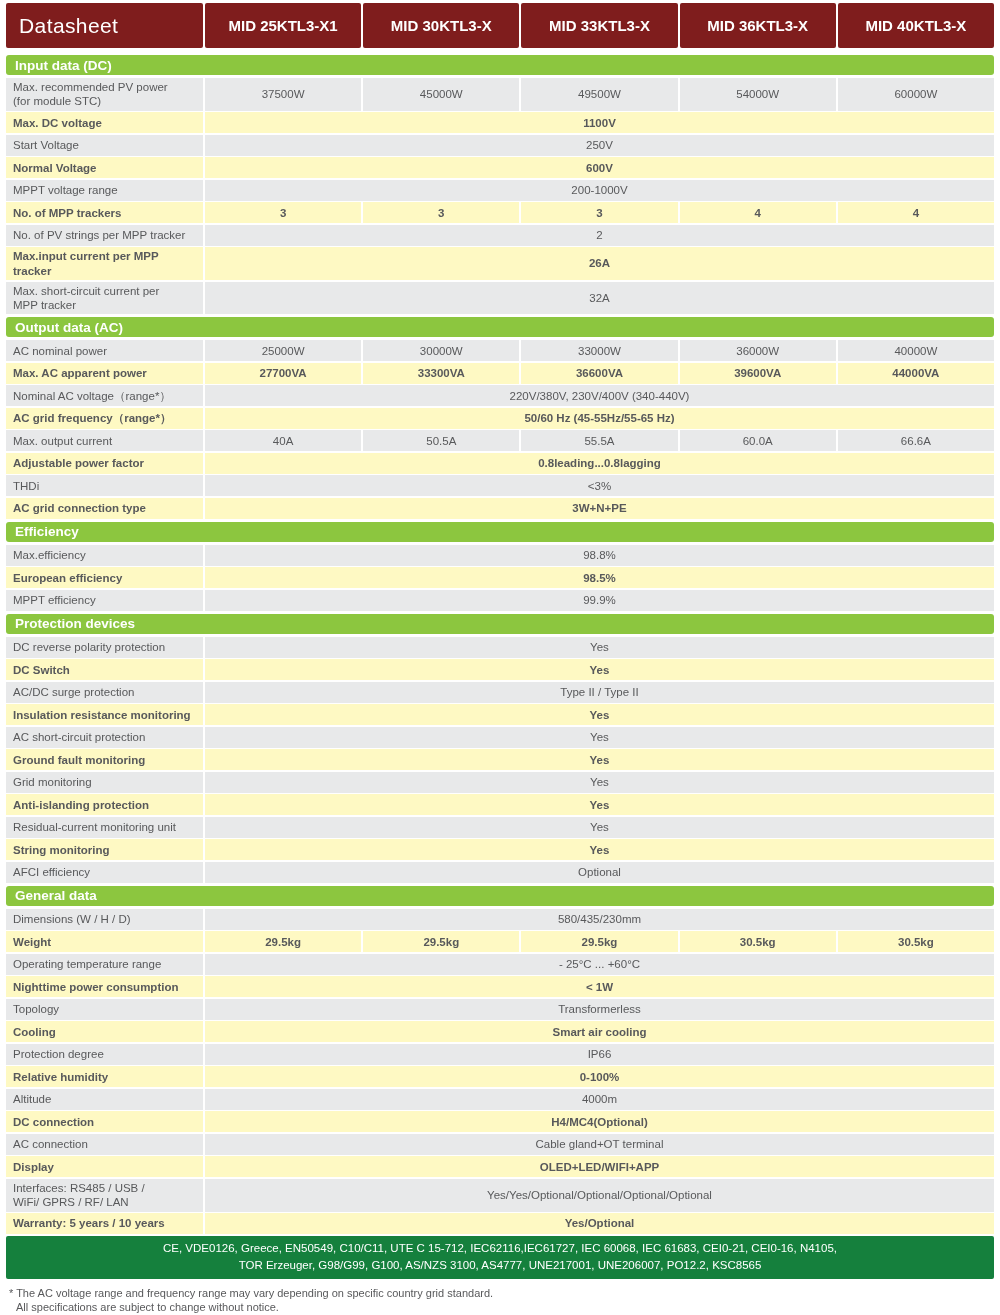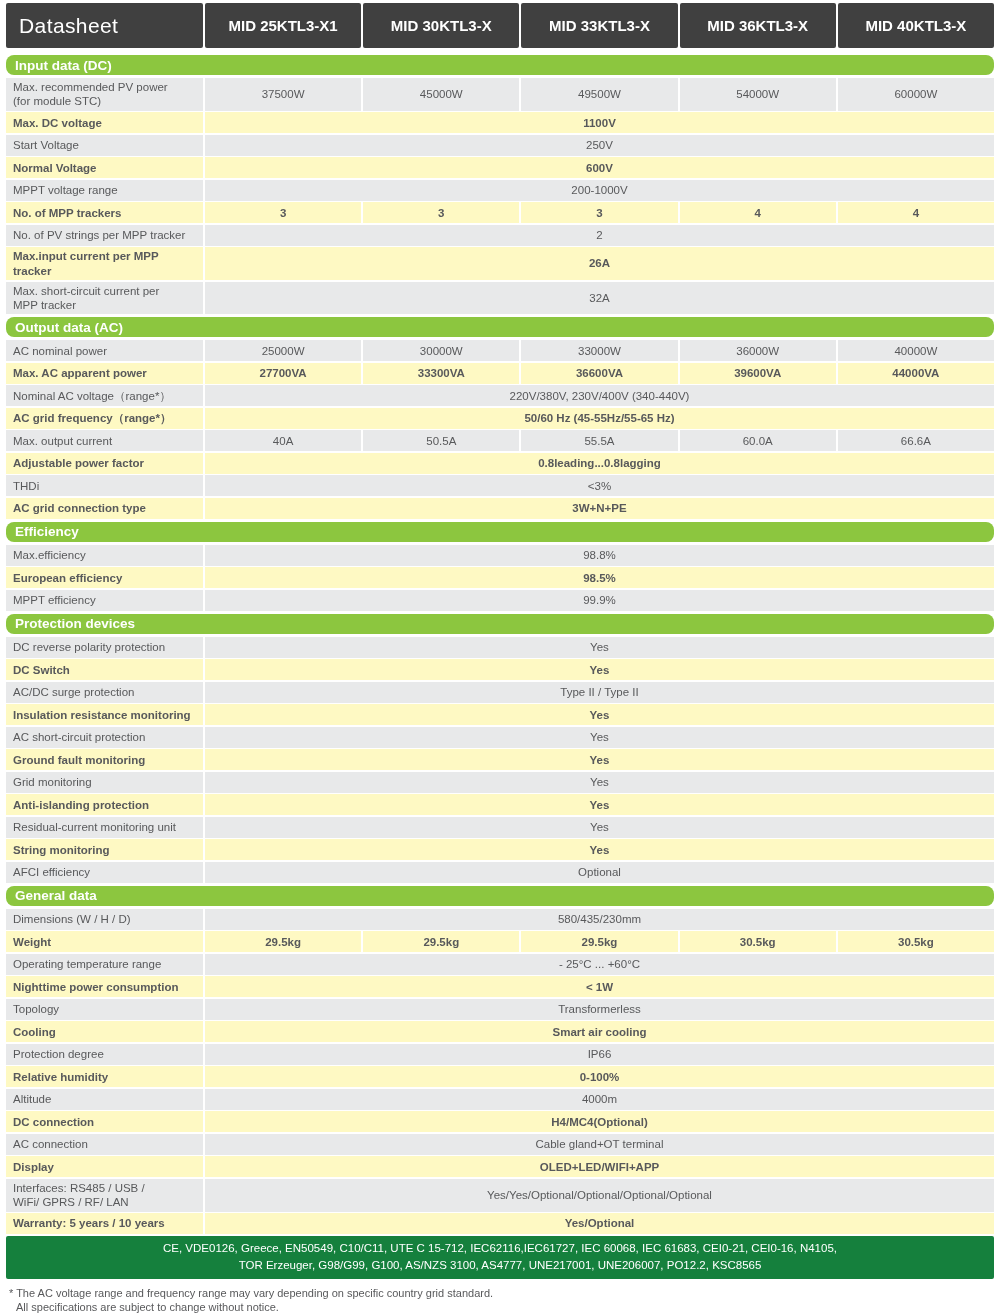--- a/index.html
+++ b/index.html
@@ -13,33 +13,33 @@
 
   
   .topbar {
     display: grid;
     grid-template-columns: 197px repeat(5, 1fr);
     gap: 2px;
     height: 45px;
     margin-bottom: 7px;
   }
   .topbar > div {
-    background: #404040; color: #ffffff;
+    background: #7f1d1d; color: #ffffff;
     display: flex; align-items: center;
     border-radius: 2px;
   }
   .brand { font-size: 21px; font-weight: 400; padding-left: 13px; letter-spacing: 0.4px; }
   .model-cell { justify-content: center; font-weight: bold; font-size: 15px; text-align: right; }
 
   
   .section-bar {
     background: #8cc63f; color: #ffffff;
     font-weight: bold; font-size: 13.5px;
     height: 20px; display: flex; align-items: center;
-    padding-left: 9px; border-radius: 8px;
+    padding-left: 9px; border-radius: 3px;
     margin: 3px 0;
   }
 
   
   .row {
     display: grid;
     grid-template-columns: 197px repeat(5, 1fr);
     gap: 0 2px;
     margin-bottom: 1.5px;
   }

